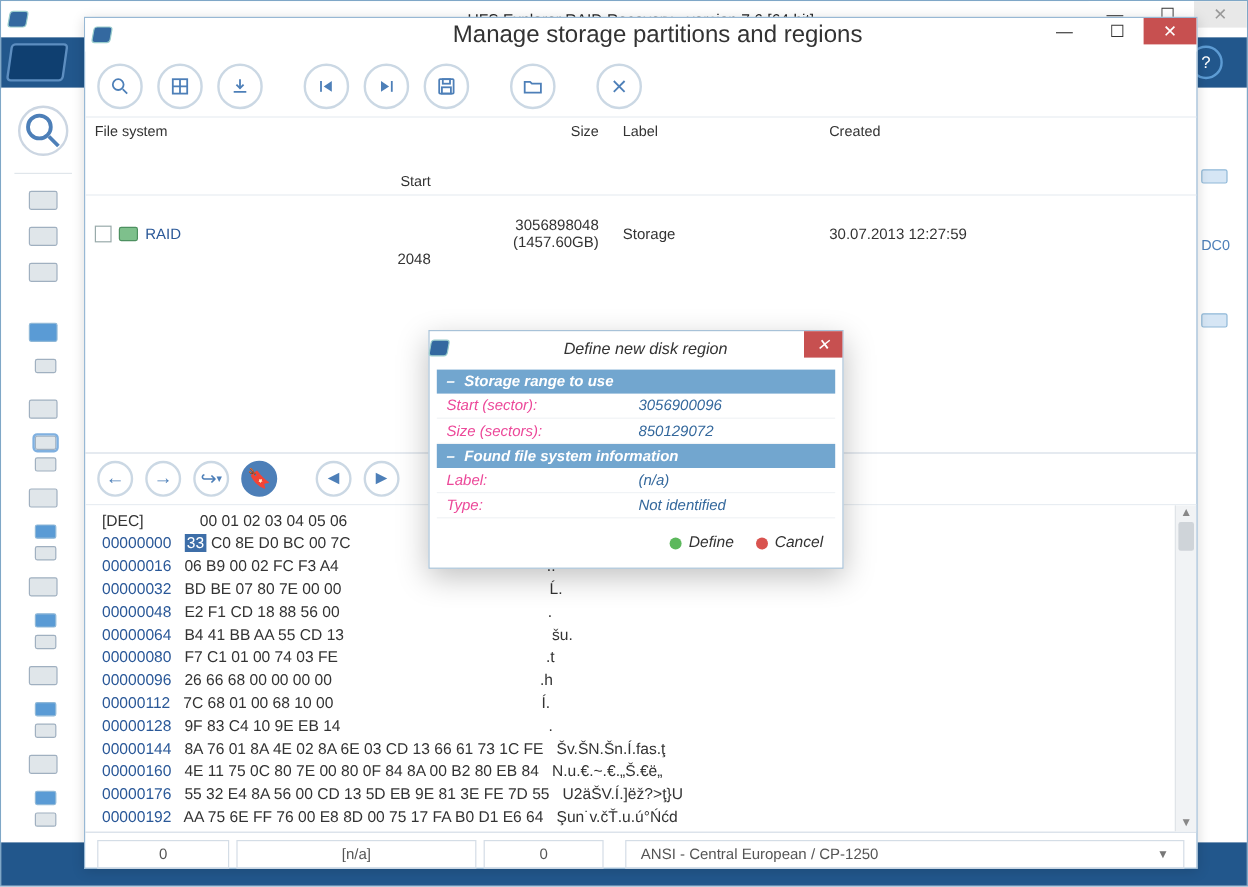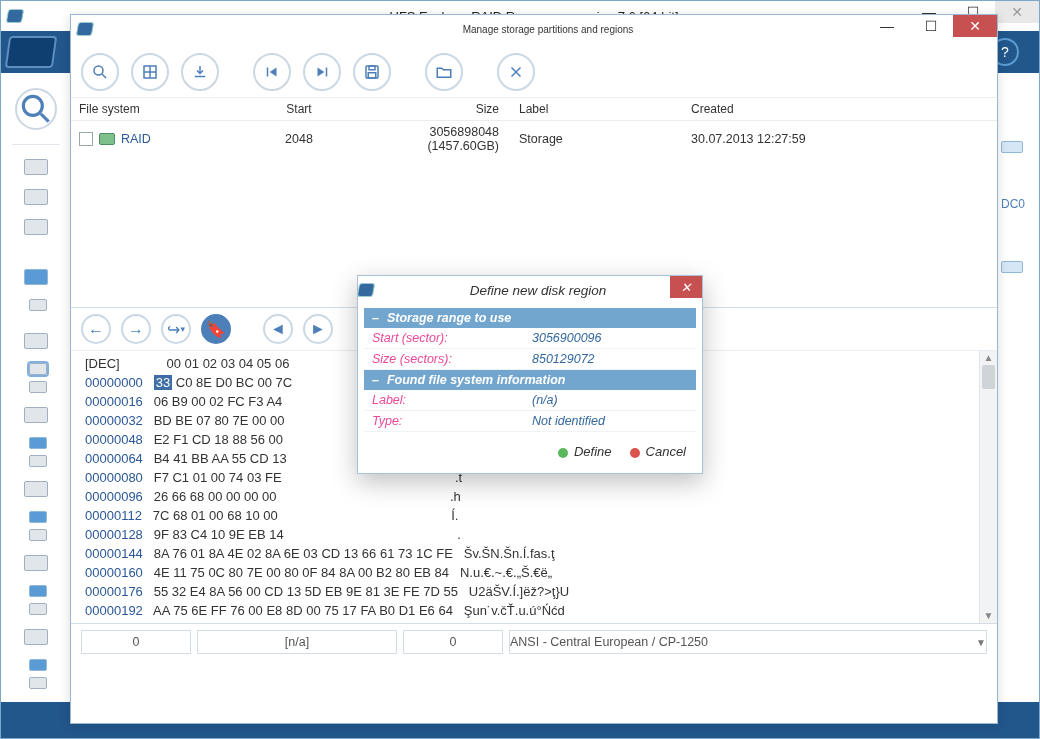--- a/index.html
+++ b/index.html
@@ -31,48 +31,48 @@
 
   .outer-right { position:absolute; right:6px; top:140px; width:32px; color:#4d7fb8; font-size:12px; }
   .outer-right .pill { width:22px; height:12px; border:1px solid #8fb8d8; background:#d6e6f5; border-radius:2px; margin-bottom:4px; }
 
   .footer-bar { position:absolute; left:0; right:0; bottom:0; height:36px; background:#22578c; }
 
   
   .mid-window { position:absolute; left:70px; top:14px; width:928px; height:710px; background:#fff; border:1px solid #98b8d4; box-shadow:0 2px 10px rgba(0,0,0,.15); }
   .mid-title { height:28px; display:flex; align-items:center; background:#fff; position:relative; }
   .mid-title .app-icon { width:28px; display:flex; justify-content:center; }
-  .mid-title .title-text { flex:1; text-align:center; color:#333; font-size:10px; }
+  .mid-title .title-text { flex:1; text-align:center; color:#333; font-size:20px; }
   .tool-row { display:flex; gap:12px; padding:10px 10px 6px; align-items:center; }
   .tool-row .gap { width:10px; }
   .c-btn { width:38px; height:38px; border:2px solid #cbd8e4; border-radius:50%; display:flex; align-items:center; justify-content:center; color:#4d7fb8; background:#fff; }
   .c-btn svg { width:18px; height:18px; }
 
   .table-head { display:flex; font-size:12px; color:#333; border-top:1px solid #e8edf2; border-bottom:1px solid #e8edf2; padding:4px 8px; }
-  .col-fs{width:160px;} .col-start{width:120px; text-align:center;} .col-size{width:140px; text-align:right;} .col-label{width:180px; padding-left:8px;margin-left:12px;} .col-created{flex:1;}
+  .col-fs{width:160px;} .col-start{width:120px; text-align:right;margin-top:42px;} .col-size{width:140px; text-align:right;} .col-label{width:180px; padding-left:8px;margin-left:12px;} .col-created{flex:1;}
   .table-row { display:flex; font-size:12.5px; color:#2a5898; padding:4px 8px; align-items:center; }
   .table-row .chk { width:14px; height:14px; border:1px solid #9aa; margin-right:6px; }
   .disk-ic { width:16px; height:12px; background:#7ec08c; border:1px solid #4d9060; border-radius:2px; margin-right:6px; }
   .table-row .txt-dark { color:#333; }
 
   .hex-area { border-top:1px solid #d4dde6; margin-top:150px; }
   .hex-tool { display:flex; gap:10px; padding:6px 10px; align-items:center; }
   .h-btn { width:30px; height:30px; border:2px solid #cbd8e4; border-radius:50%; display:flex; align-items:center; justify-content:center; color:#4d7fb8; }
   .hex-pane { position:relative; font-family:"Consolas","Courier New",monospace; font-size:13px; line-height:18px; padding:4px 12px 4px 14px; border-top:1px solid #e8edf2; border-bottom:1px solid #d4dde6; height:274px; overflow:hidden; white-space:pre; }
   .hex-off { color:#2a5898; }
   .hex-bytes { color:#333; }
   .hex-hdr { color:#333; }
   .hex-sel { background:#3d6ea8; color:#fff; padding:0 2px; }
   .hex-scroll { position:absolute; right:0; top:0; bottom:0; width:18px; background:#f1f3f5; border-left:1px solid #e0e4e8; }
   .hex-scroll .thumb { position:absolute; left:2px; right:2px; top:14px; height:24px; background:#cfd4d9; border-radius:2px; }
   .hex-scroll .arr { position:absolute; left:0; right:0; height:14px; display:flex; align-items:center; justify-content:center; color:#888; font-size:10px; }
 
   .status-row { display:flex; gap:6px; padding:6px 10px; font-size:12.5px; color:#555; }
   .status-cell { border:1px solid #d4dde6; height:24px; display:flex; align-items:center; justify-content:center; }
-  .sc1{width:110px;} .sc2{width:200px;} .sc3{width:100px;} .sc4{flex:1; justify-content:space-between; padding:0 0;} 
+  .sc1{width:110px;} .sc2{width:200px;} .sc3{width:100px;} .sc4{flex:1; justify-content:space-between; padding:0 12px;margin-left:12px;} 
   .sc4 .tri { color:#777; font-size:10px; }
 
   .finish-bar { height:52px; background:#22578c; display:flex; align-items:center; justify-content:flex-end; padding-right:40px; }
   .finish-bar .lbl { color:#fff; font-weight:600; font-size:15px; }
 
   
   .dlg { position:absolute; left:286px; top:1px; width:346px; background:#fff; border:1px solid #a8c2d8; box-shadow:0 8px 24px rgba(0,0,0,.25);font-style:italic; }
   .dlg-title { height:28px; display:flex; align-items:center; position:relative; }
   .dlg-title .title-text { flex:1; text-align:center; font-size:13.5px; color:#333; }
   .dlg-close { position:absolute; right:0; top:0; width:32px; height:22px; background:#c75050; color:#fff; display:flex; align-items:center; justify-content:center; font-size:13px; }

